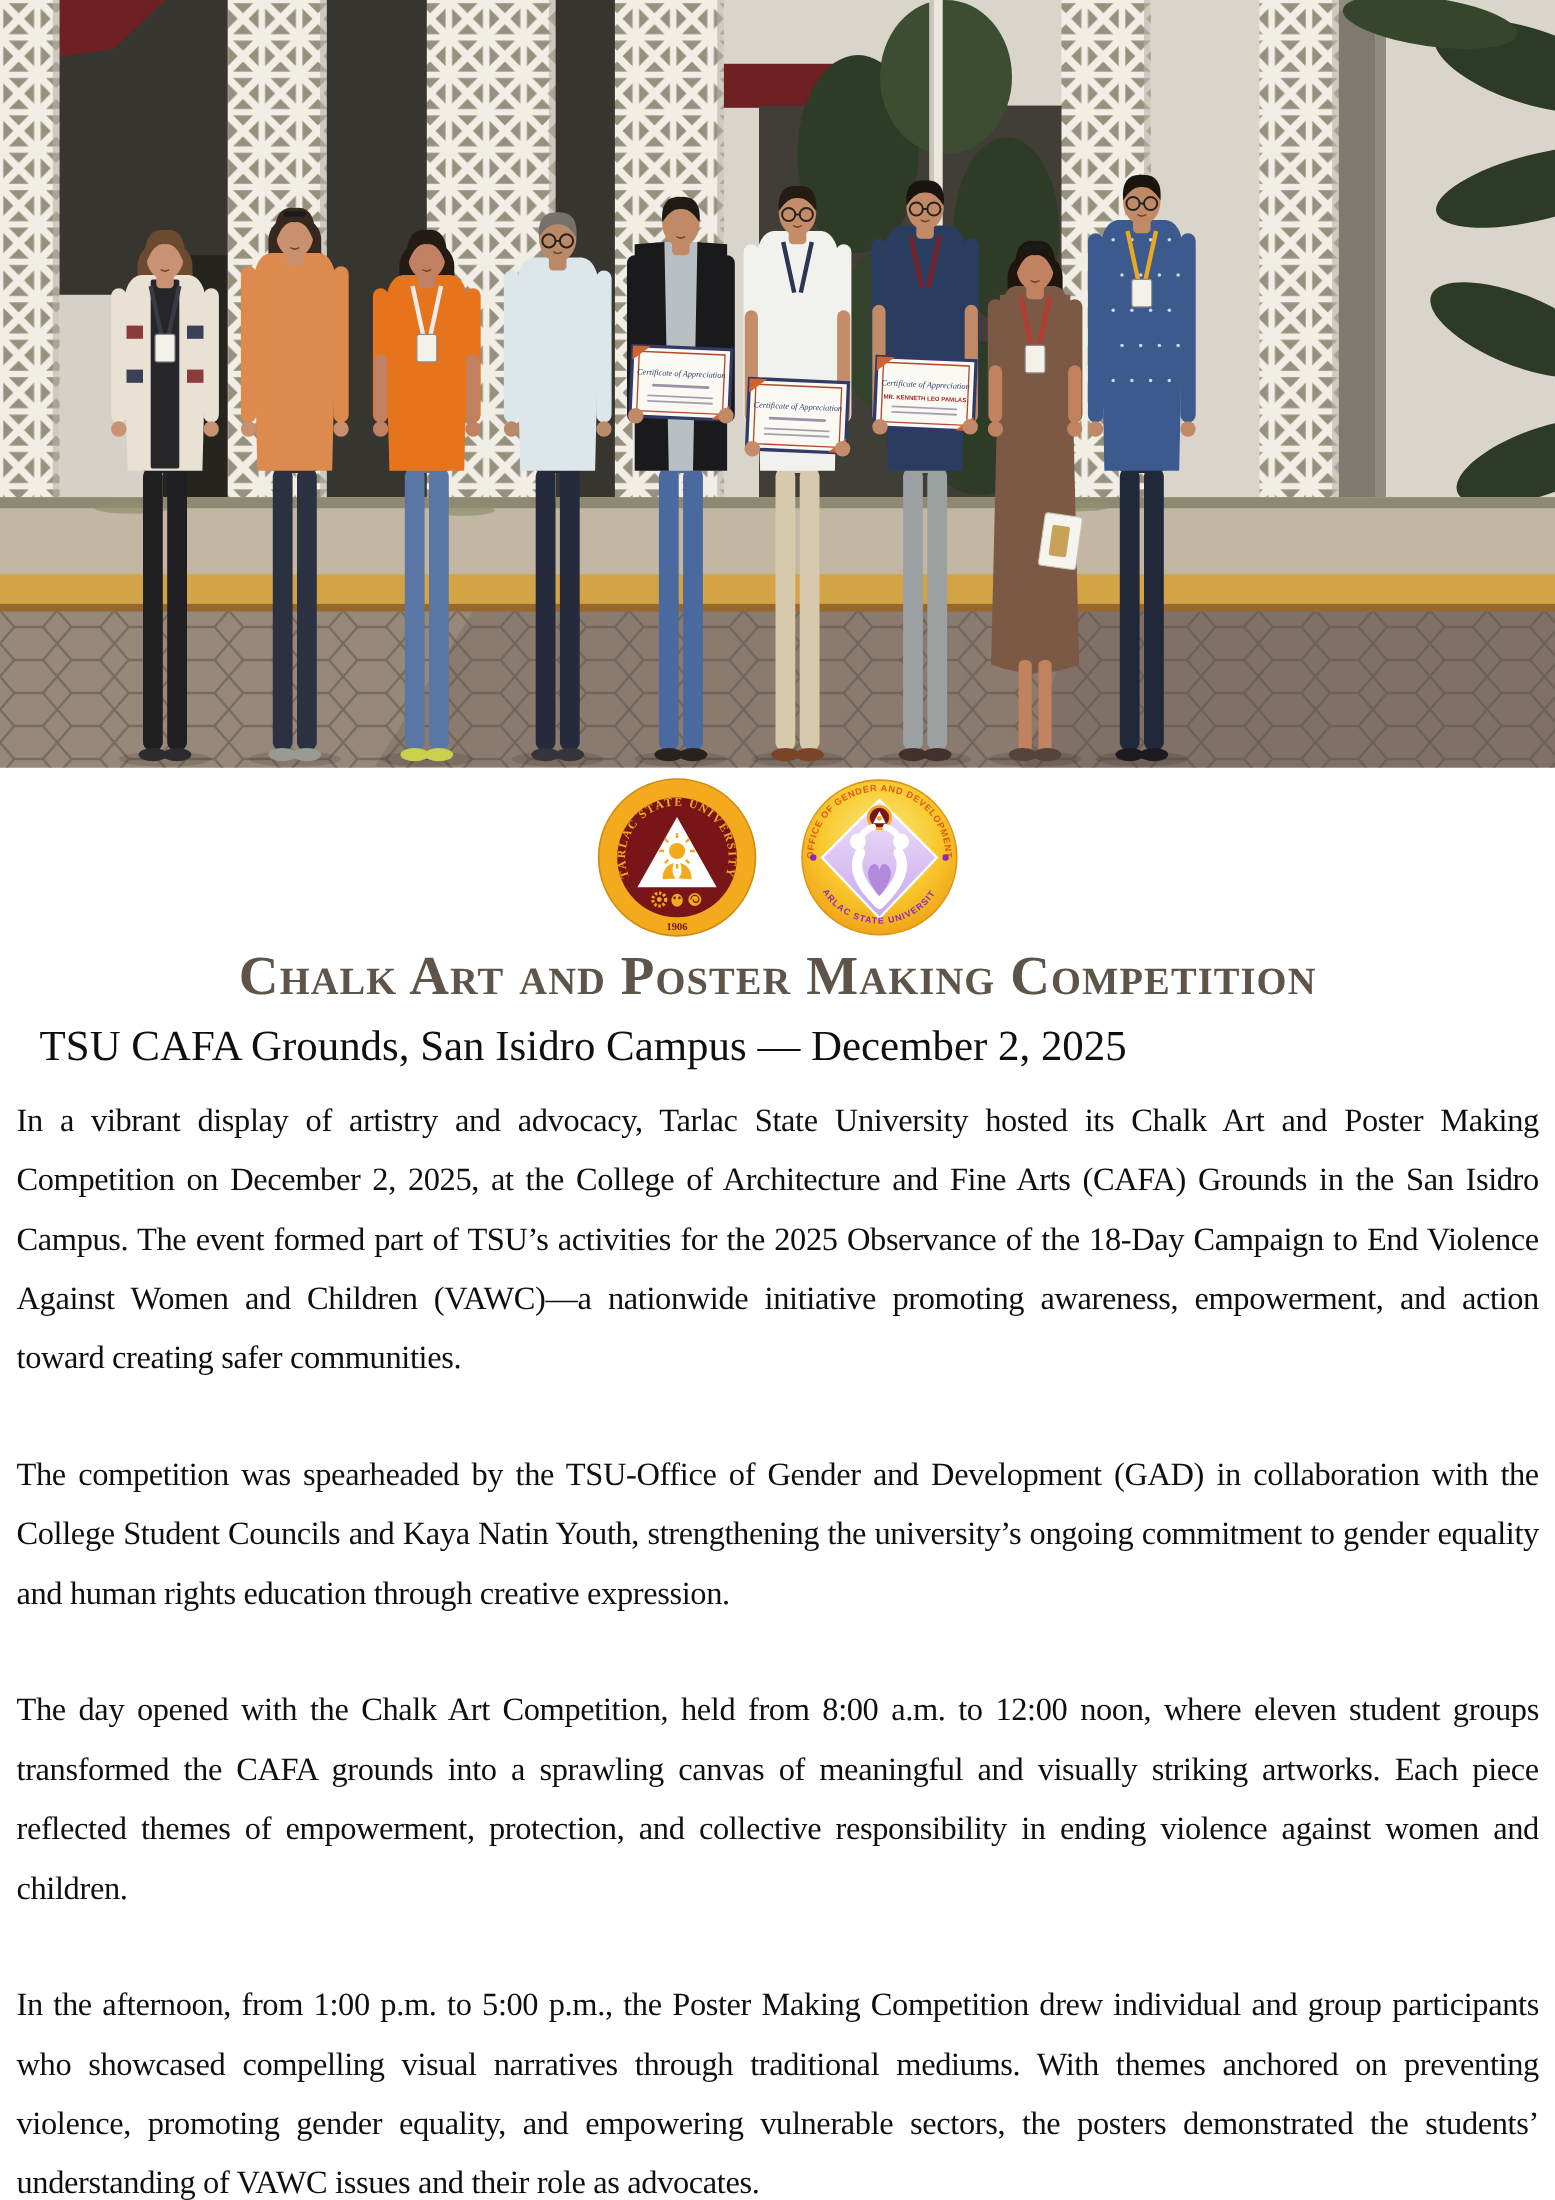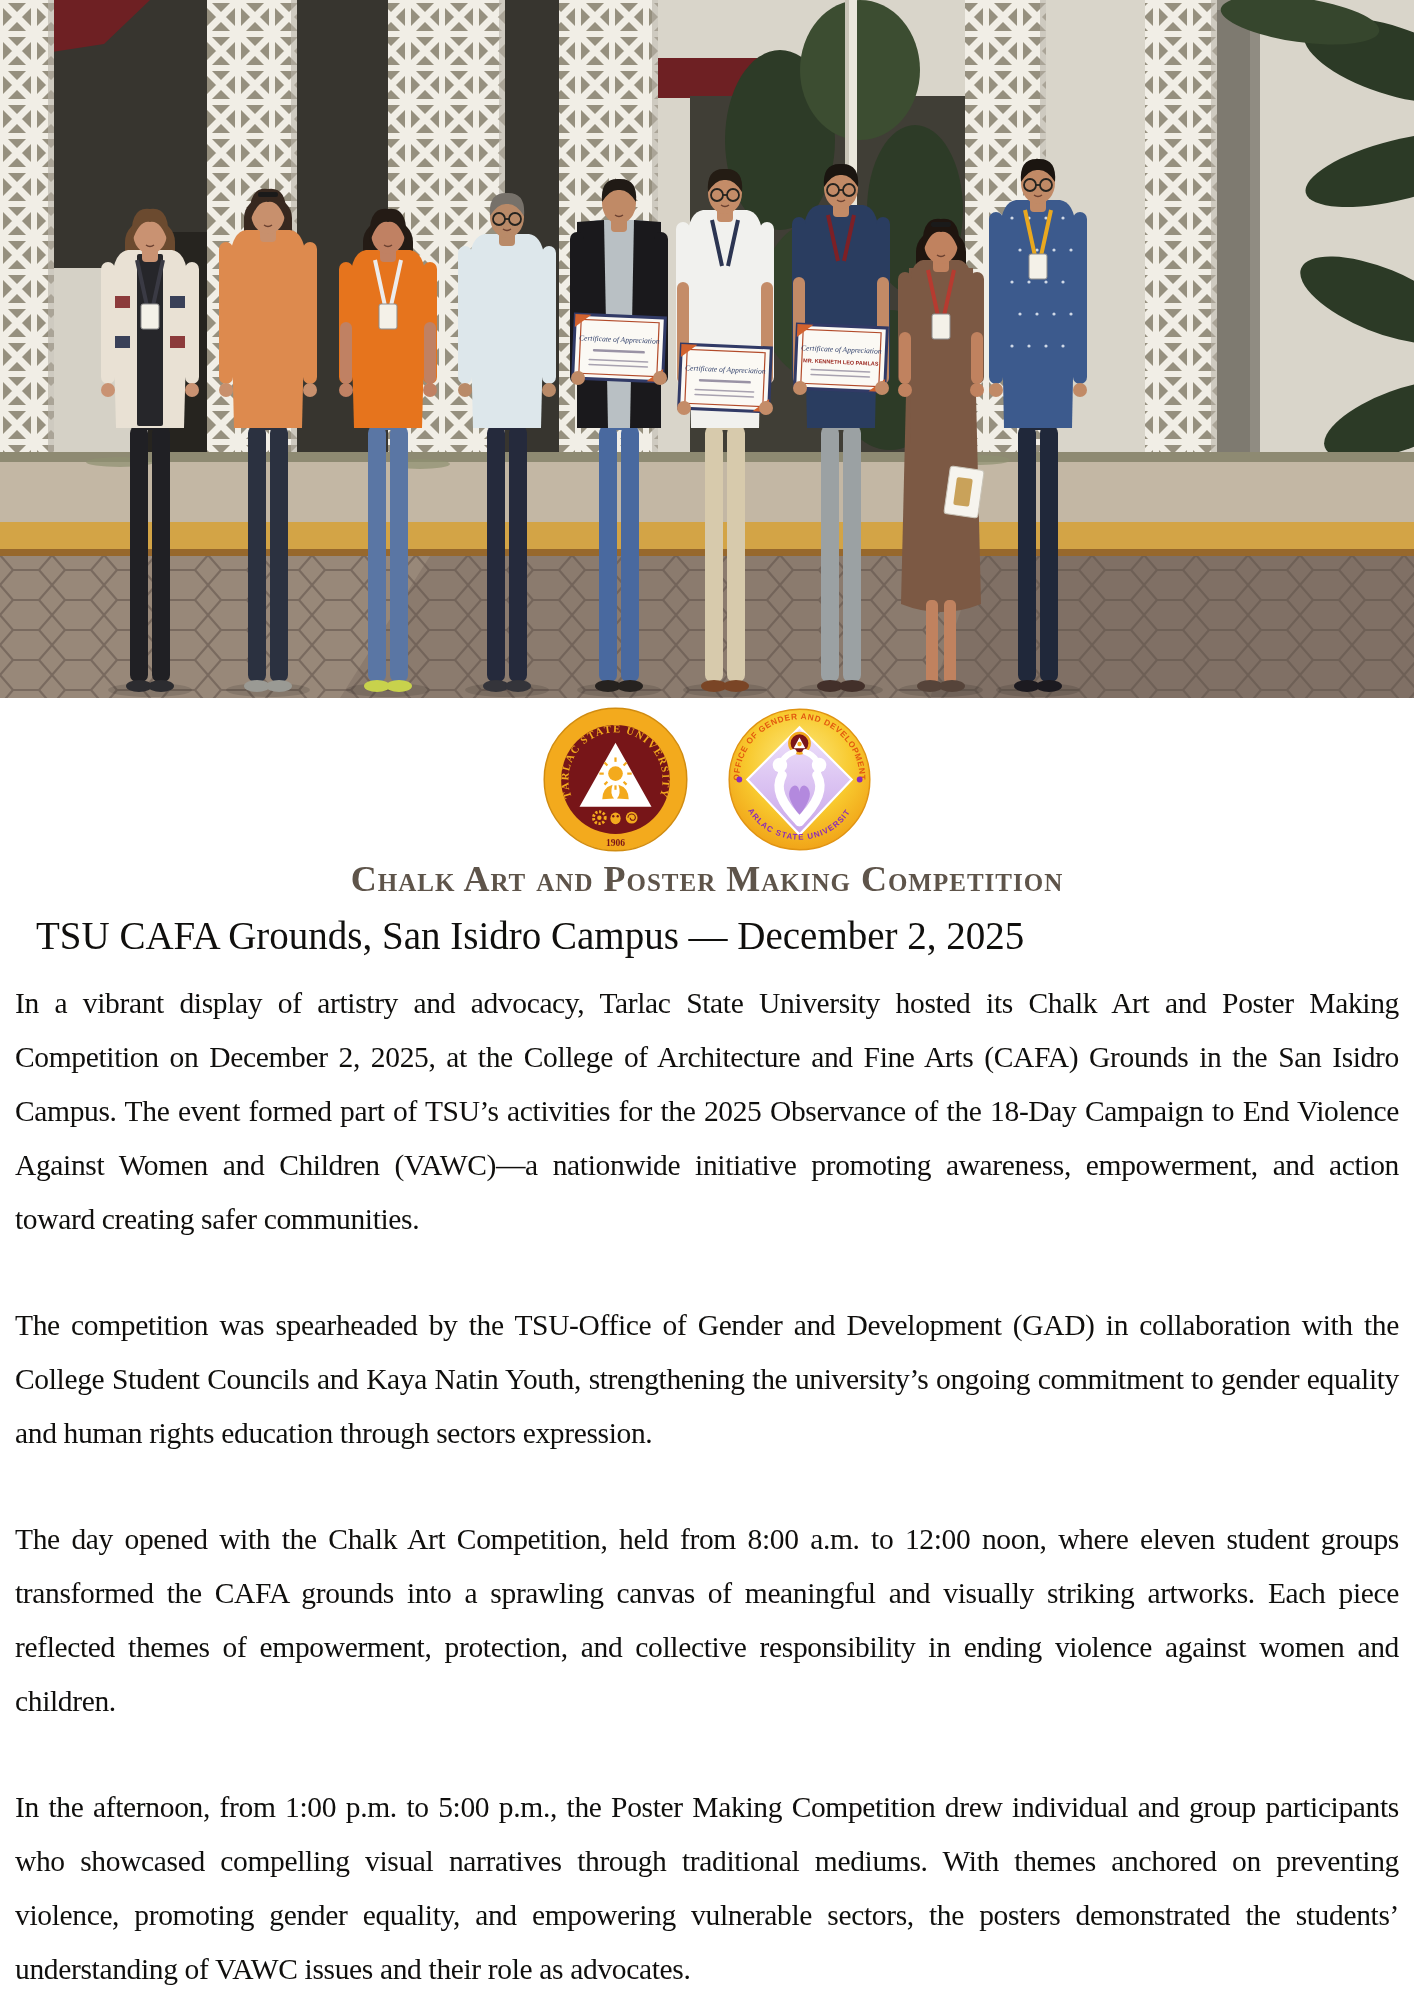--- a/index.html
+++ b/index.html
@@ -7,21 +7,21 @@
   .page{
     position:relative;width:1414px;height:2000px;overflow:hidden;background:#ffffff;
     font-family:"Liberation Serif","DejaVu Serif",serif;color:#100F0D;
   }
   figure.photo{margin:0;width:1414px;height:698px;display:block;}
   figure.photo svg{display:block;width:1414px;height:698px;}
   .logos-row{display:flex;justify-content:center;align-items:center;gap:38px;height:152px;padding-top:5px;}
   .logo{display:block;}
   h1.page-title{
     margin:4px 36px 0;text-align:center;font-variant:small-caps;font-weight:bold;
-    font-size:36px;line-height:1.12;color:#5E544A;letter-spacing:1px;
+    font-size:50px;line-height:1.12;color:#5E544A;letter-spacing:1px;
   }
   p.dateline{margin:10px 36px 0;font-size:39px;line-height:1.4;color:#100F0D;}
   .article{margin:12px 15px 0;}
   .article p{
     margin:0 0 52px;text-align:justify;font-size:29.5px;line-height:54px;
     letter-spacing:-0.35px;color:#100F0D;
   }
   .article p:last-child{margin-bottom:0;}
 </style>
 </head>
@@ -451,17 +451,17 @@
           <circle cx="127" cy="80" r="10" fill="#FFFFFF"></circle>
       </g>
     </svg>
   </div>
 
   <h1 class="page-title">Chalk Art and Poster Making Competition</h1>
   <p class="dateline">TSU CAFA Grounds, San Isidro Campus — December 2, 2025</p>
 
   <div class="article">
     <p>In a vibrant display of artistry and advocacy, Tarlac State University hosted its Chalk Art and Poster Making Competition on December 2, 2025, at the College of Architecture and Fine Arts (CAFA) Grounds in the San Isidro Campus. The event formed part of TSU’s activities for the 2025 Observance of the 18-Day Campaign to End Violence Against Women and Children (VAWC)—a nationwide initiative promoting awareness, empowerment, and action toward creating safer communities.</p>
-    <p>The competition was spearheaded by the TSU-Office of Gender and Development (GAD) in collaboration with the College Student Councils and Kaya Natin Youth, strengthening the university’s ongoing commitment to gender equality and human rights education through sectors expression.</p>
+    <p>The competition was spearheaded by the TSU-Office of Gender and Development (GAD) in collaboration with the College Student Councils and Kaya Natin Youth, strengthening the university’s ongoing commitment to gender equality and human rights education through creative expression.</p>
     <p>The day opened with the Chalk Art Competition, held from 8:00 a.m. to 12:00 noon, where eleven student groups transformed the CAFA grounds into a sprawling canvas of meaningful and visually striking artworks. Each piece reflected themes of empowerment, protection, and collective responsibility in ending violence against women and children.</p>
     <p>In the afternoon, from 1:00 p.m. to 5:00 p.m., the Poster Making Competition drew individual and group participants who showcased compelling visual narratives through traditional mediums. With themes anchored on preventing violence, promoting gender equality, and empowering vulnerable sectors, the posters demonstrated the students’ understanding of VAWC issues and their role as advocates.</p>
   </div>
 </div>
 
 </body></html>

